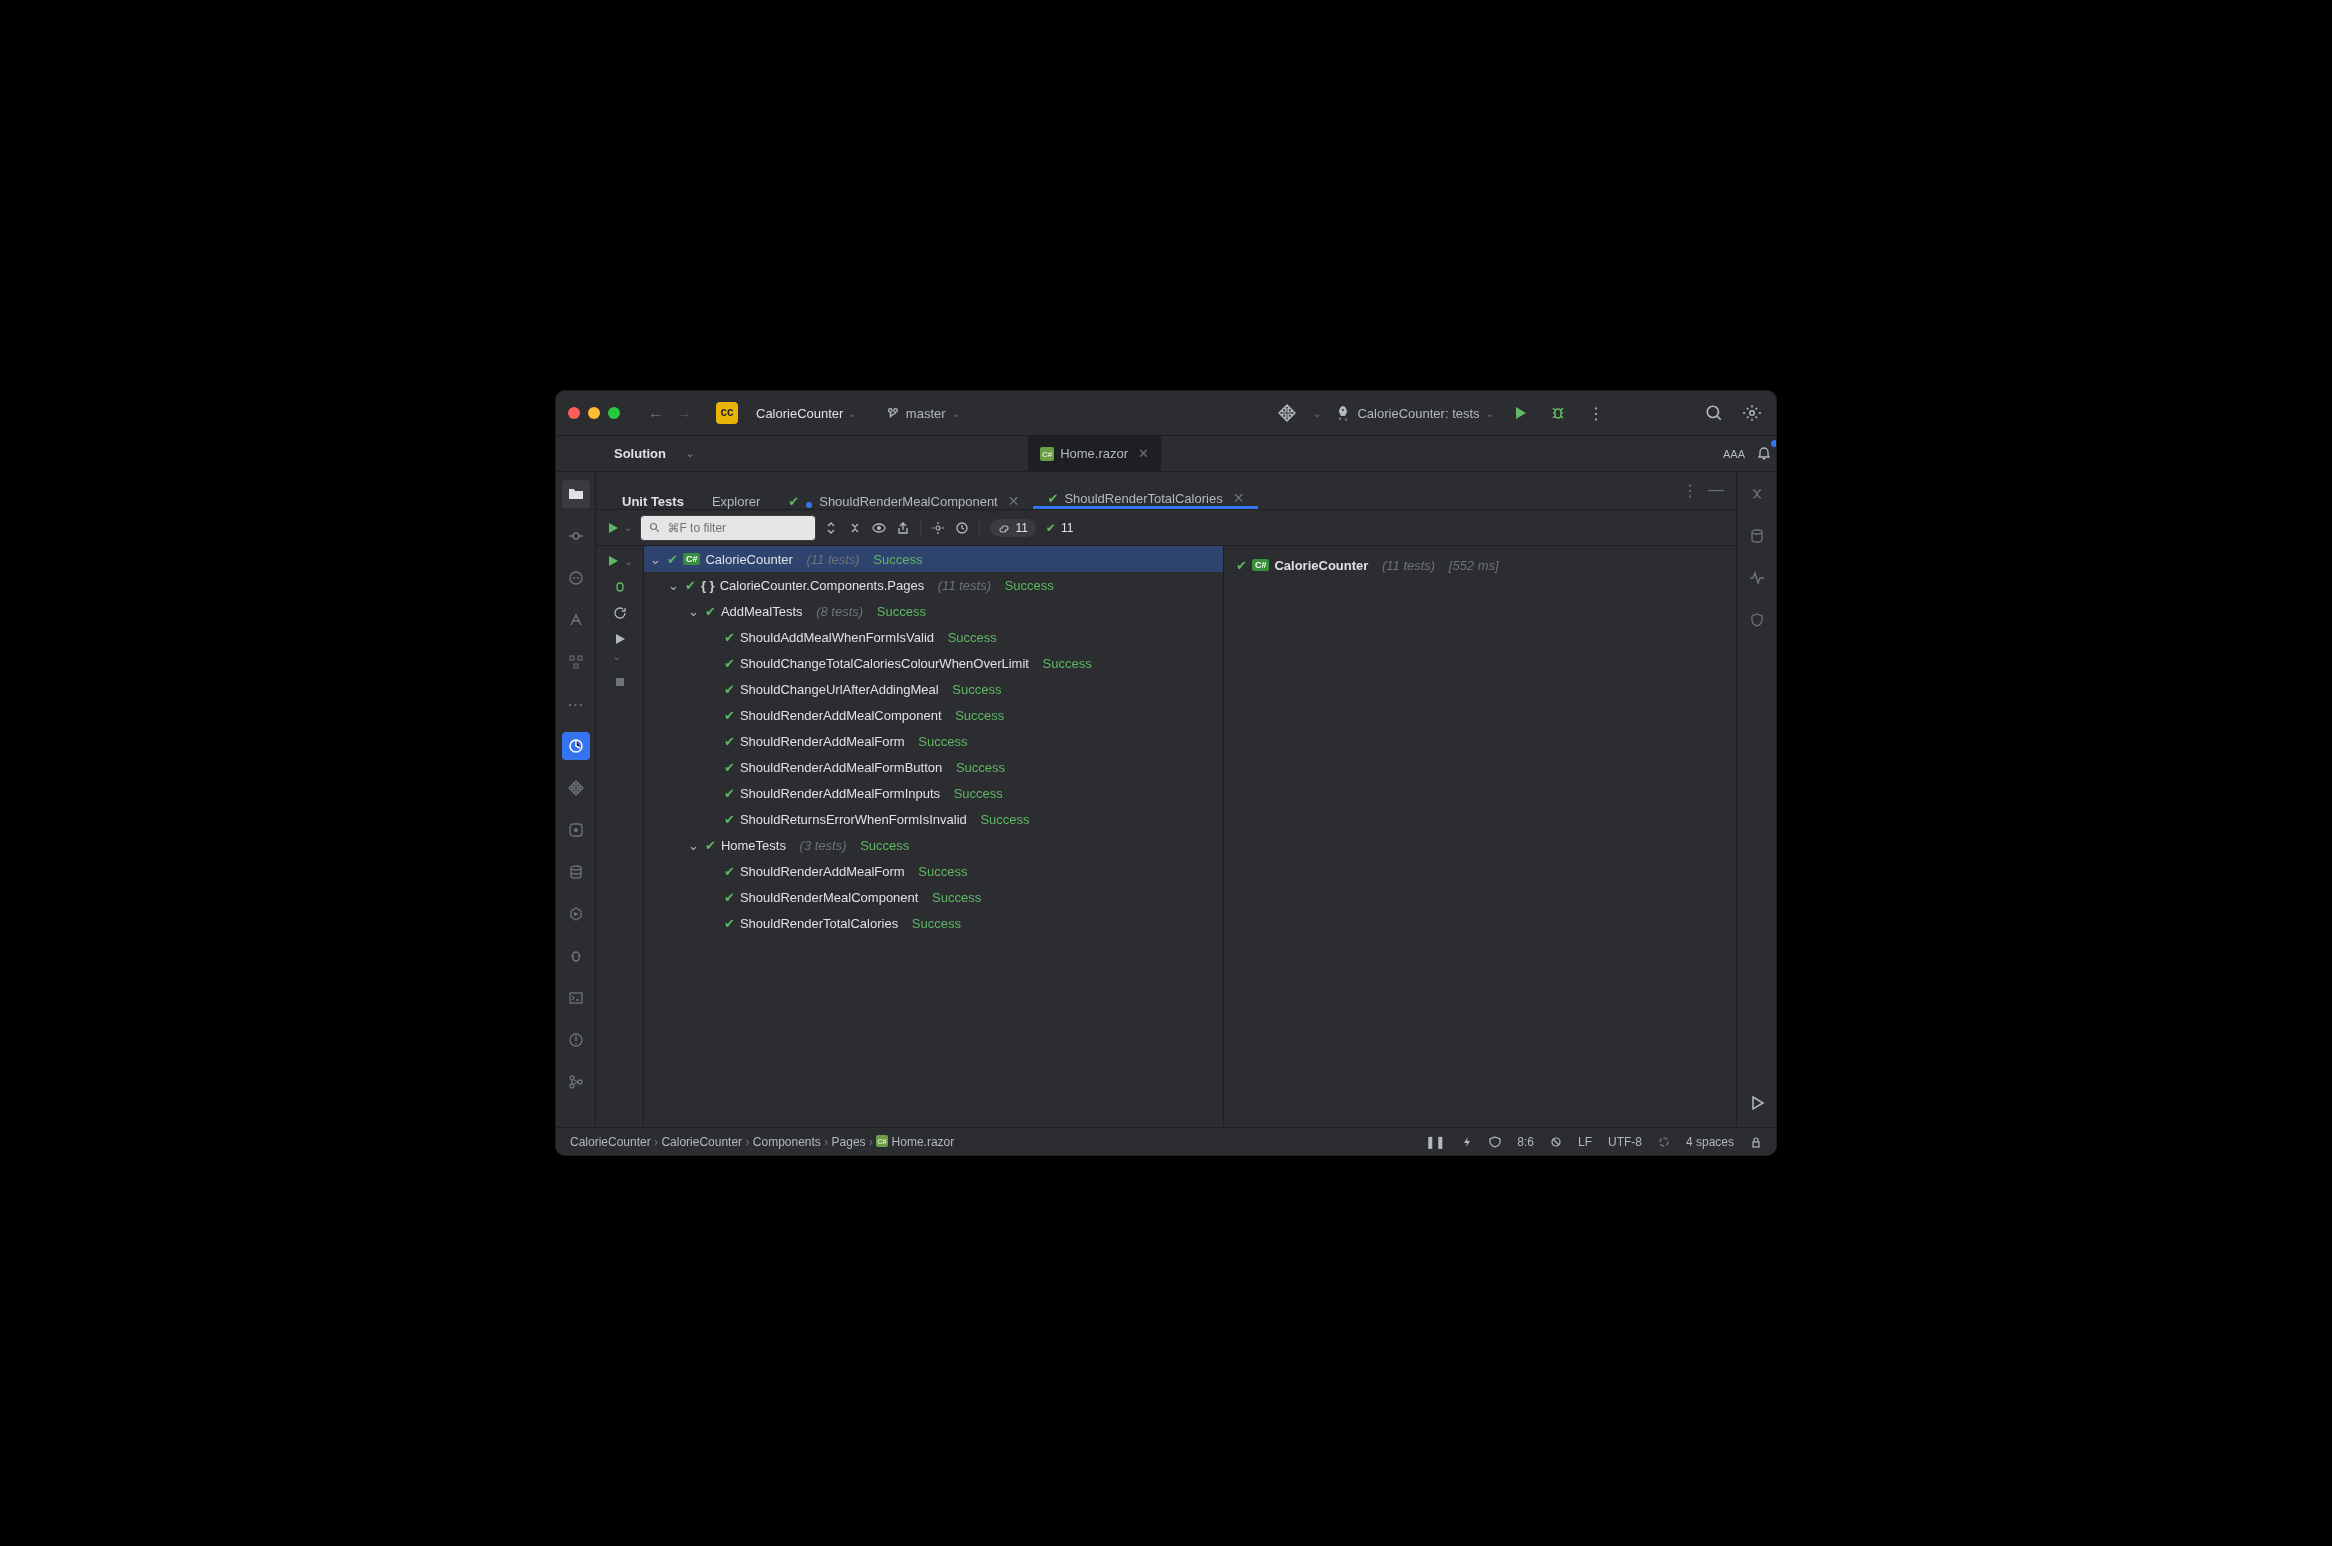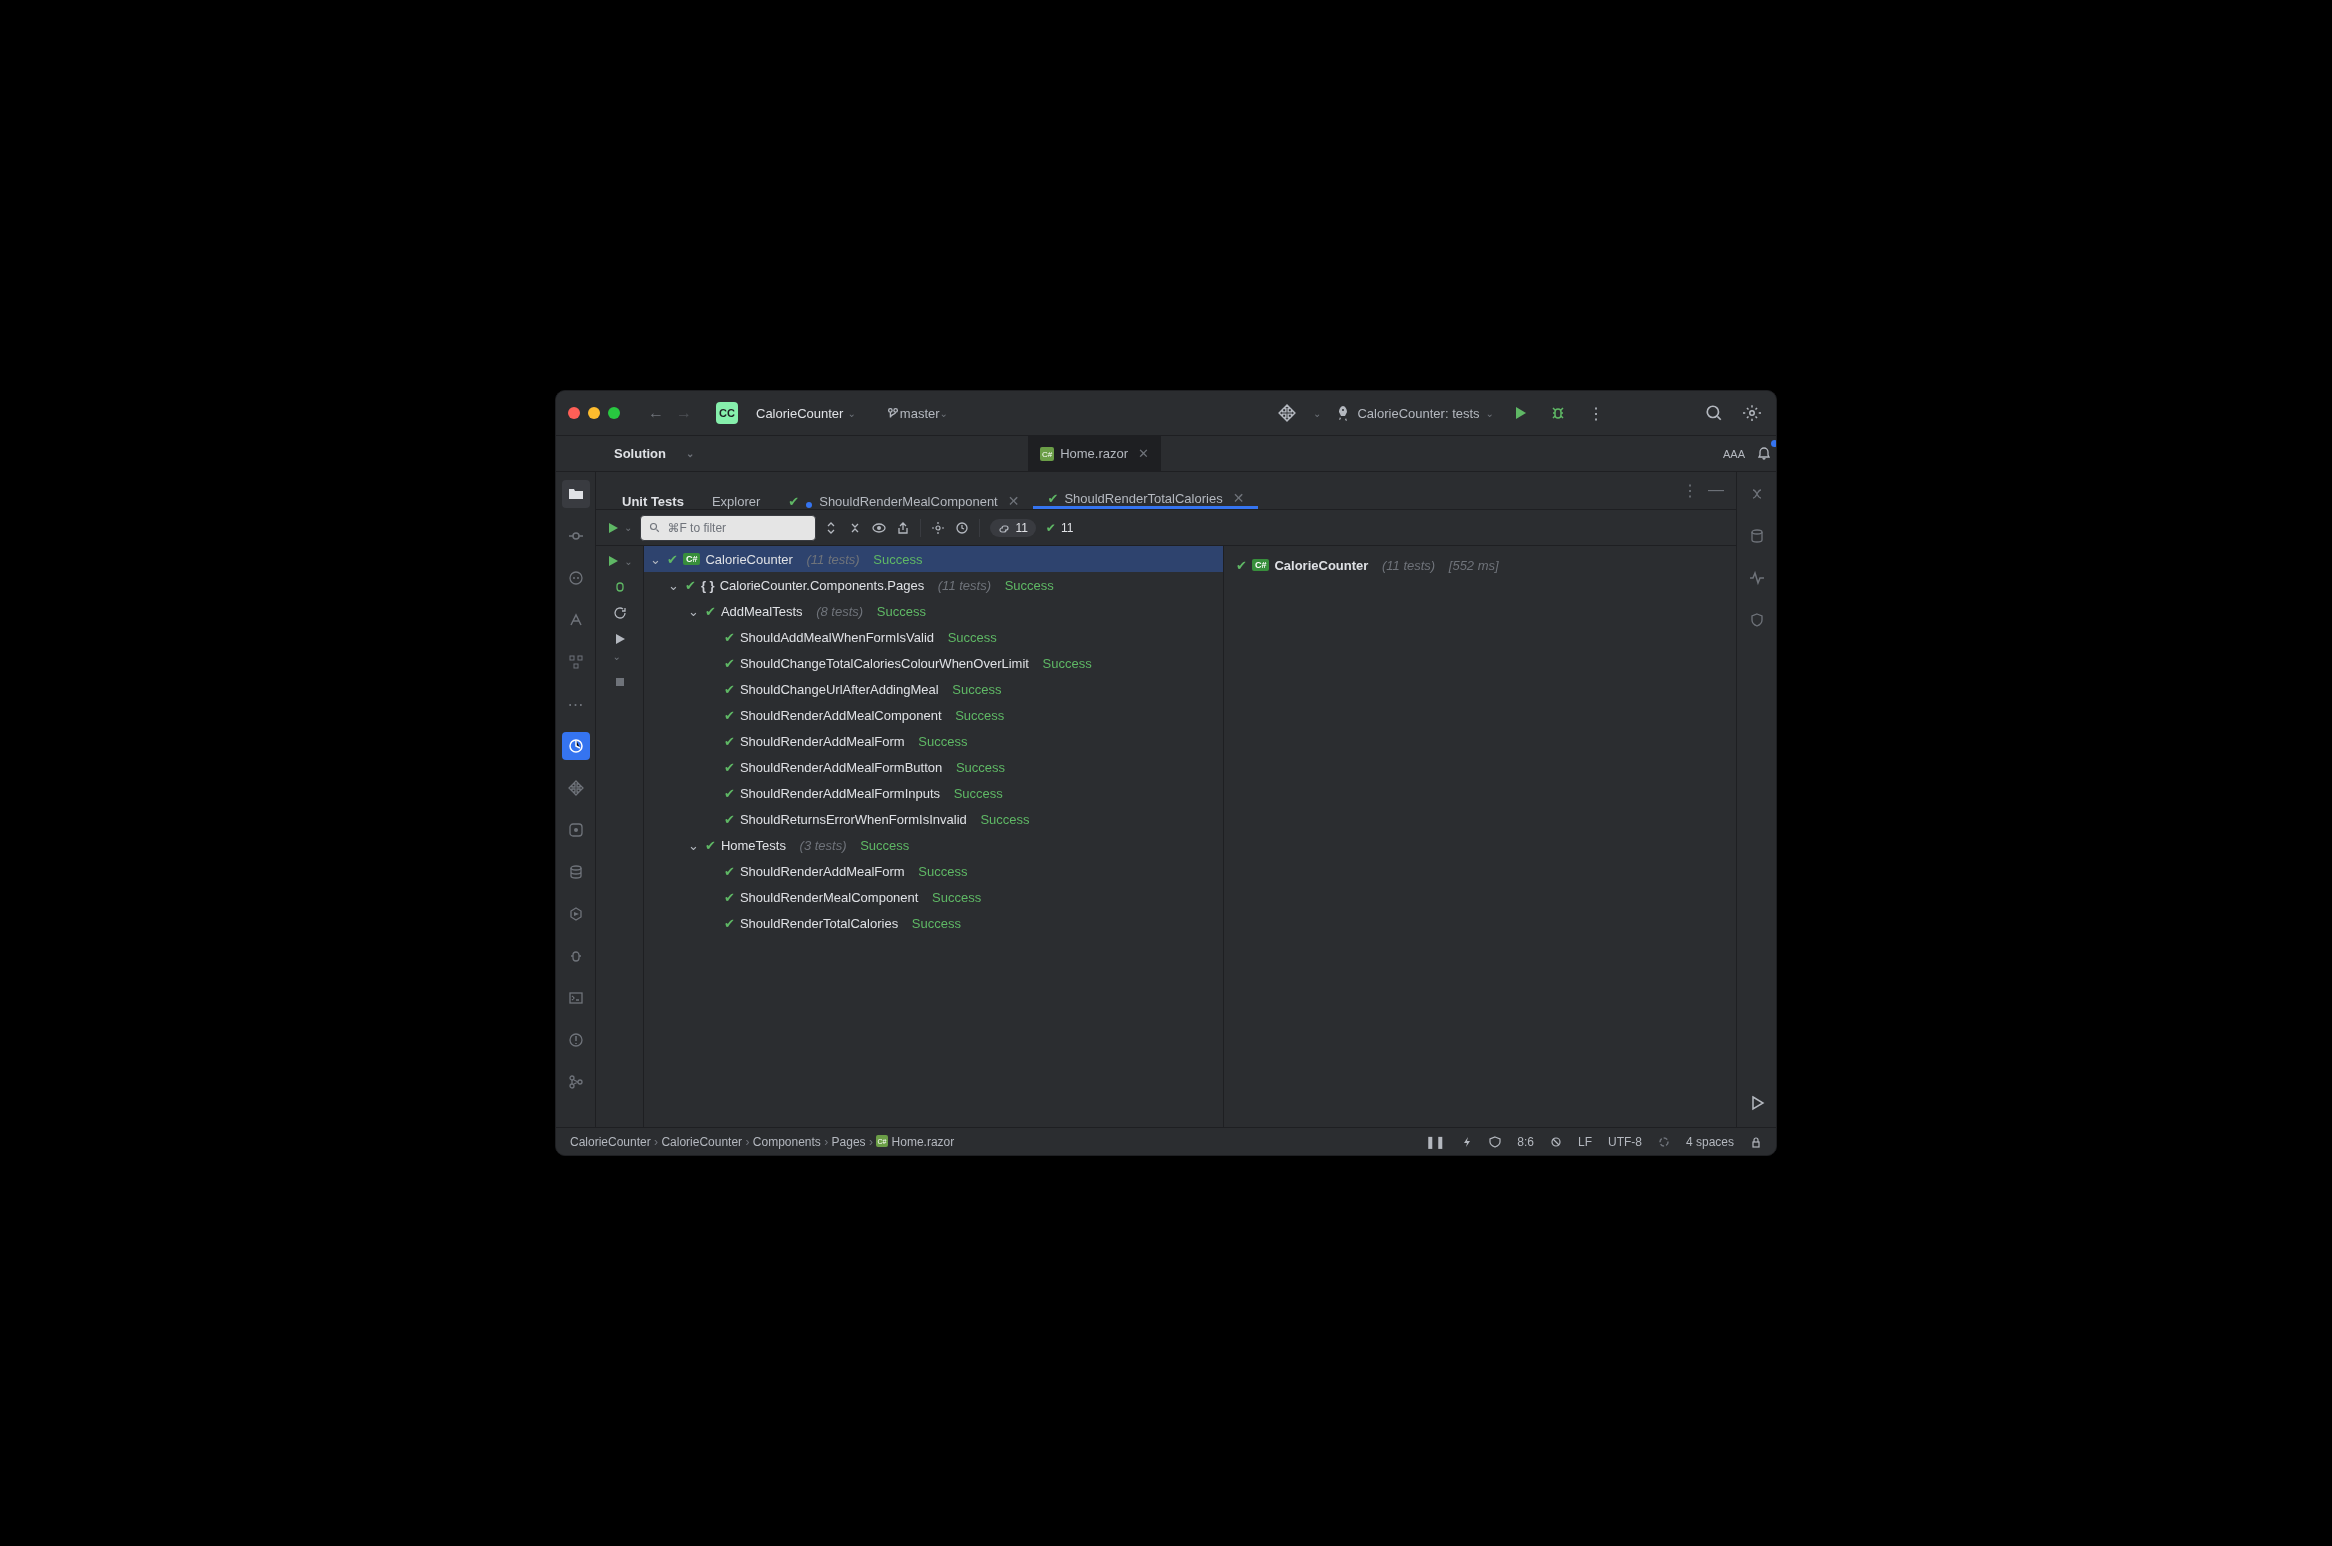--- a/index.html
+++ b/index.html
@@ -7,23 +7,23 @@
 .window { width: 1222px; height: 766px; background: #2b2d30; border-radius: 10px; overflow: hidden; display: flex; flex-direction: column; border: 1px solid #1e1f22; }
 .titlebar { height: 45px; background: #2b2d30; display: flex; align-items: center; padding: 0 12px; gap: 12px; border-bottom: 1px solid #1e1f22; }
 .traffic { display: flex; gap: 8px; }
 .dot { width: 12px; height: 12px; border-radius: 50%; }
 .dot.red { background: #ff5f57; }
 .dot.yellow { background: #febc2e; }
 .dot.green { background: #28c840; }
 .nav-arrows { display: flex; gap: 12px; margin-left: 16px; }
 .nav-arrow { color: #6f737a; cursor: pointer; }
 .nav-arrow.disabled { opacity: 0.5; }
-.project-badge { background: #86efac; color: #1e1f22; width: 22px; height: 22px; border-radius: 4px; display: flex; align-items: center; justify-content: center; font-size: 11px; font-weight: bold; margin-left: 12px; }
+.project-badge { background: #eab308; color: #1e1f22; width: 22px; height: 22px; border-radius: 4px; display: flex; align-items: center; justify-content: center; font-size: 11px; font-weight: bold; margin-left: 12px; font-family: Liberation Mono, monospace; }
 .project-name { color: #dfe1e5; font-size: 13px; margin-left: 6px; display: flex; align-items: center; gap: 4px; }
-.branch { color: #b4b8bf; font-size: 13px; margin-left: 18px; display: flex; align-items: center; }
+.branch { color: #b4b8bf; font-size: 13px; margin-left: 18px; display: flex; align-items: center; gap: 6px; }
 .titlebar-right { margin-left: auto; display: flex; align-items: center; gap: 14px; }
 .run-config { color: #b4b8bf; font-size: 13px; display: flex; align-items: center; gap: 6px; }
 .icon-btn { color: #b4b8bf; cursor: pointer; display: flex; align-items: center; justify-content: center; width: 24px; height: 24px; }
 .icon-green { color: #5fb865; }
 .editor-tabs { height: 36px; background: #2b2d30; display: flex; align-items: center; border-bottom: 1px solid #1e1f22; padding-left: 44px; }
 .sol-header { color: #dfe1e5; font-size: 13px; font-weight: 600; padding: 0 14px; display: flex; align-items: center; gap: 20px; }
 .editor-tab { padding: 0 12px; height: 100%; display: flex; align-items: center; gap: 6px; color: #b4b8bf; font-size: 13px; background: #1e1f22; border-right: 1px solid #2b2d30; margin-left: auto; }
 .editor-tab .close { color: #6f737a; margin-left: 4px; }
 .main-area { flex: 1; display: flex; overflow: hidden; }
 .left-rail { width: 40px; background: #2b2d30; border-right: 1px solid #1e1f22; display: flex; flex-direction: column; align-items: center; padding-top: 8px; gap: 14px; }

